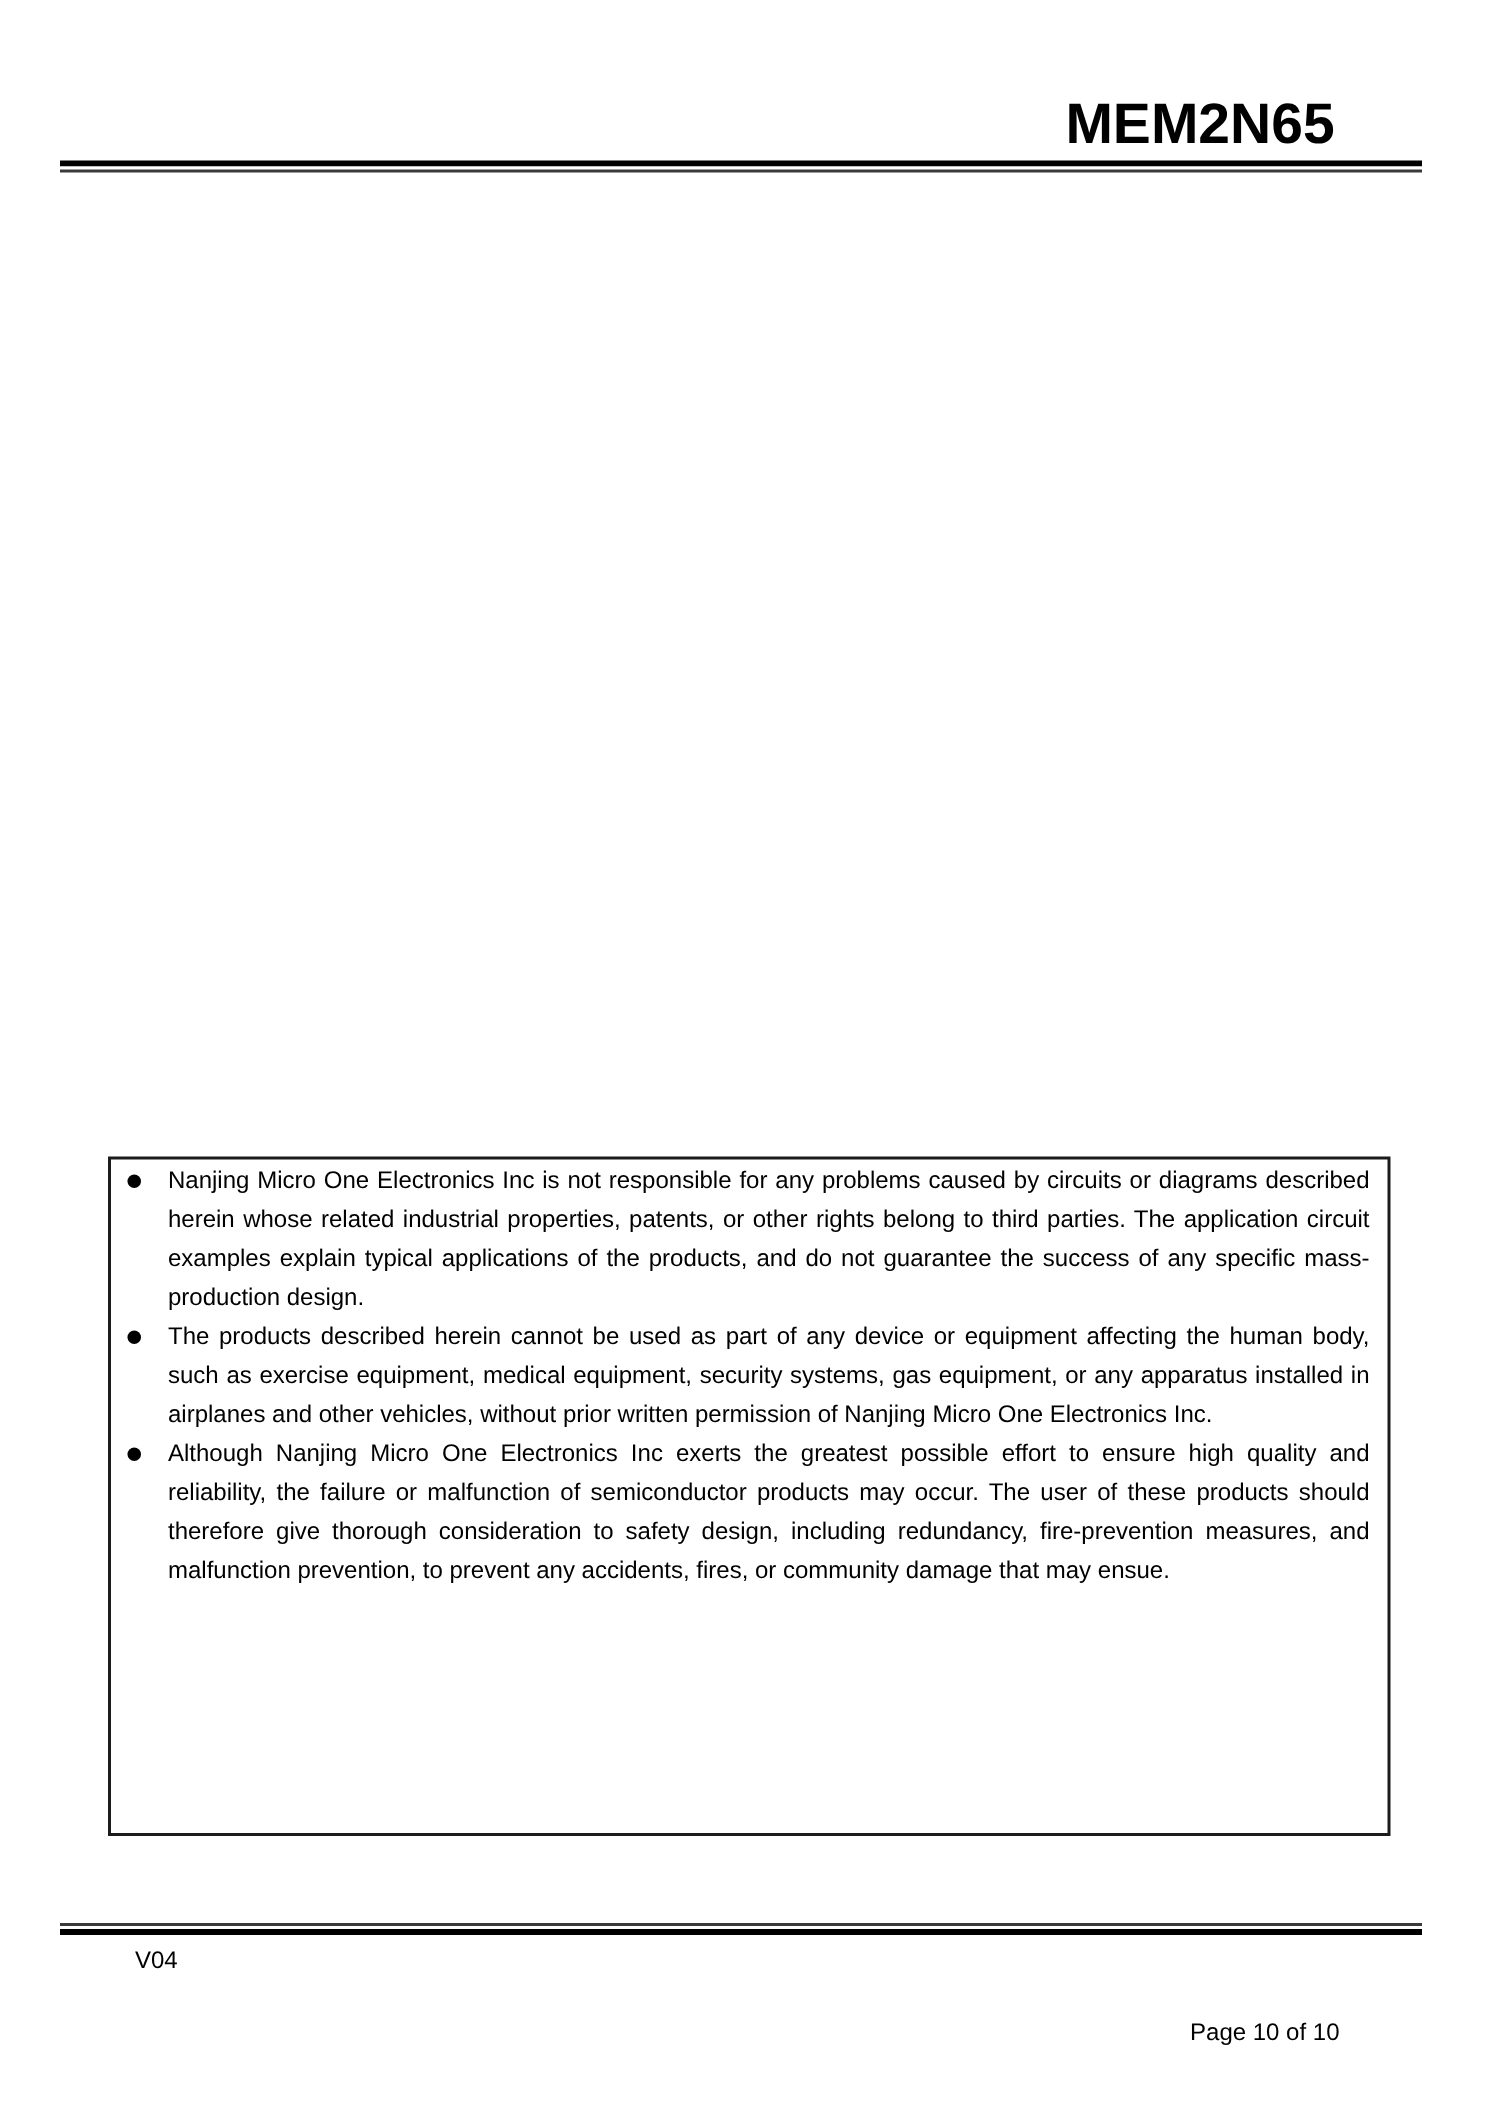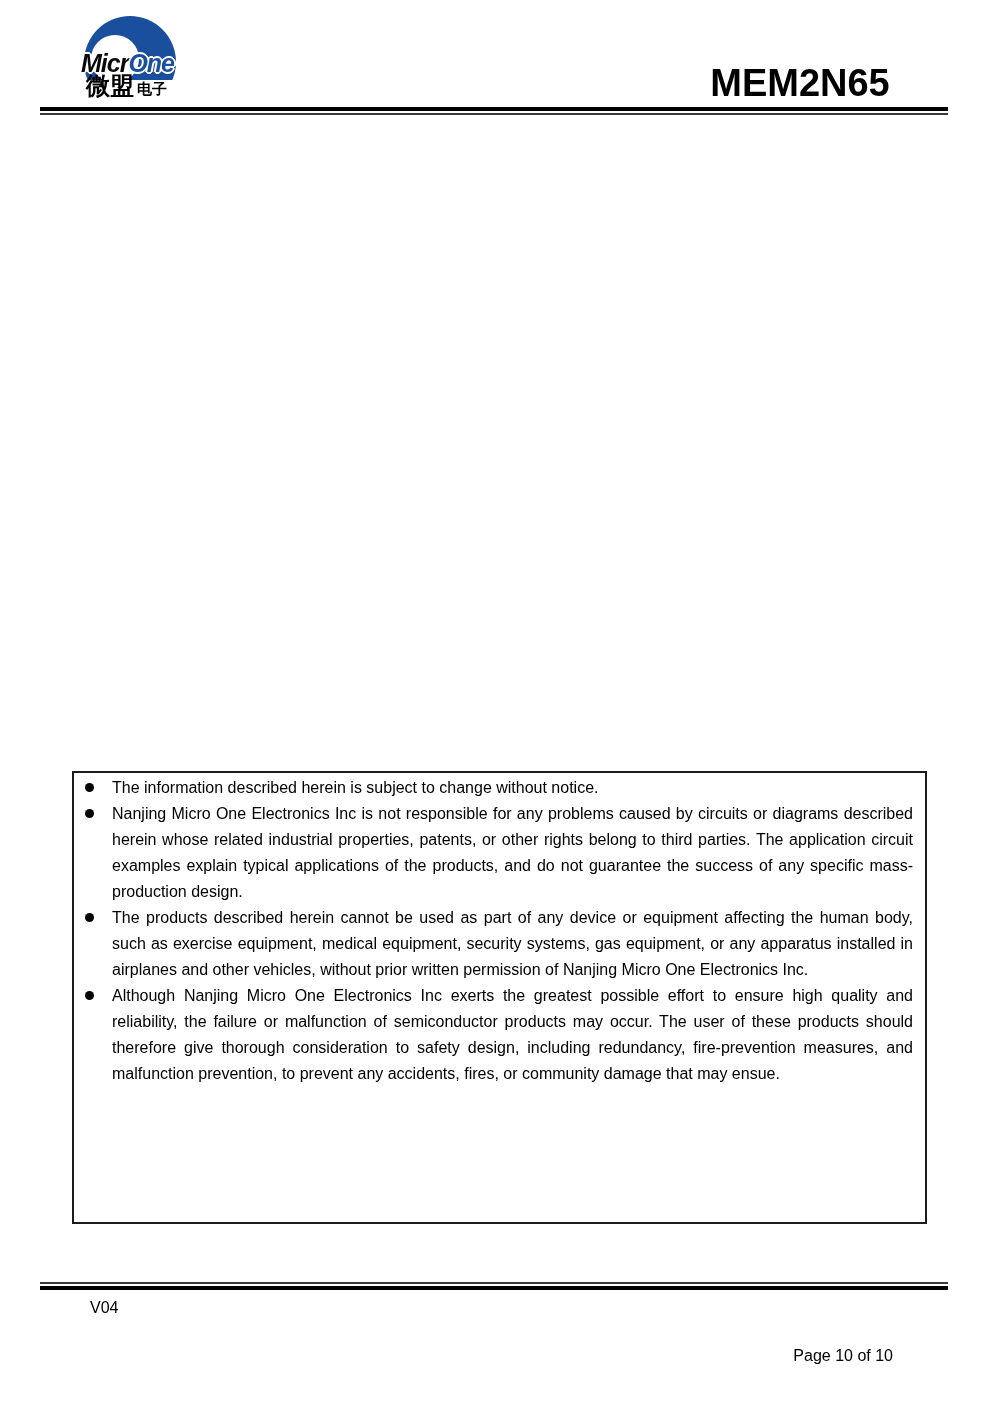--- a/index.html
+++ b/index.html
@@ -49,42 +49,31 @@
     font-size:16px;line-height:20px;pointer-events:none;}
   .footer-link-wrap a{color:var(--link-blue,#0000ee);text-decoration:underline;
     pointer-events:auto;cursor:pointer;}
   .footer-page{position:absolute;right:98px;top:1298px;font-size:16px;line-height:20px;margin-top:48px;}
 </style>
 </head>
 <body>
 
 <div class="page">
 
-  <div class="logo">
-    <div class="logo-blue"></div>
-    <div class="logo-mask"></div>
-    <div class="logo-cut"></div>
-    <div class="logo-word"><span class="p1">Micr</span><span class="p2">One</span></div>
-    <div class="logo-cn"><span class="cn-main">微盟</span><span class="cn-sub">电子</span></div>
-  </div>
 
   <div class="page-title">MEM2N65</div>
 
   <div class="rule rule-head">
     <div class="bar-thick"></div>
     <div class="bar-gap"></div>
     <div class="bar-thin"></div>
   </div>
 
   <section class="box">
     <ul>
-      <li>
-        <span class="bullet"></span>
-        <span>The information described herein is subject to change without notice.</span>
-      </li>
       <li>
         <span class="bullet"></span>
         <span>Nanjing Micro One Electronics Inc is not responsible for any problems caused by circuits or diagrams described herein whose related industrial properties, patents, or other rights belong to third parties. The application circuit examples explain typical applications of the products, and do not guarantee the success of any specific mass-production design.</span>
       </li>
       <li>
         <span class="bullet"></span>
         <span>The products described herein cannot be used as part of any device or equipment affecting the human body, such as exercise equipment, medical equipment, security systems, gas equipment, or any apparatus installed in airplanes and other vehicles, without prior written permission of Nanjing Micro One Electronics Inc.</span>
       </li>
       <li>
         <span class="bullet"></span>

